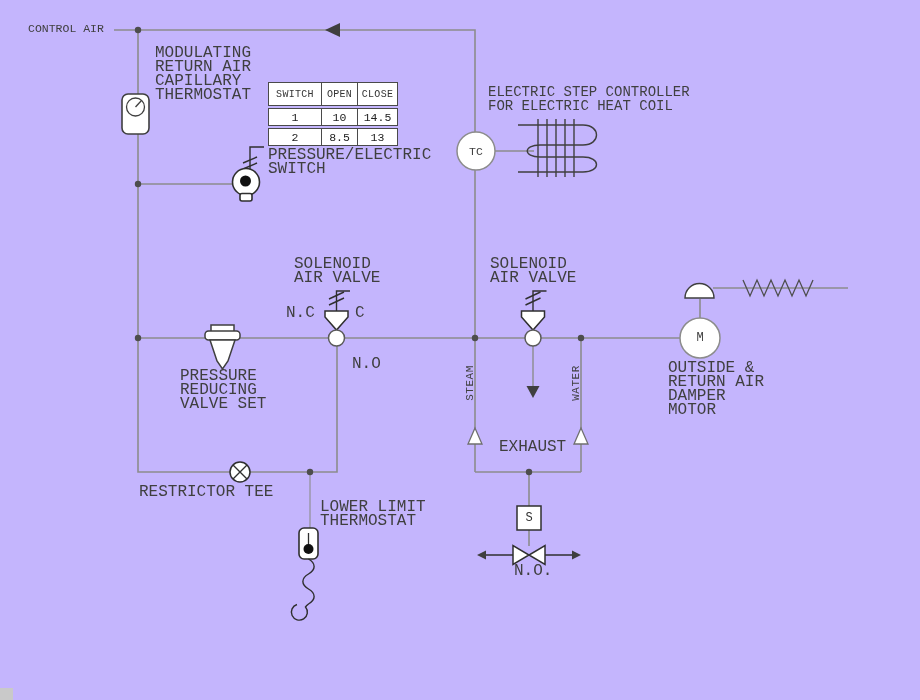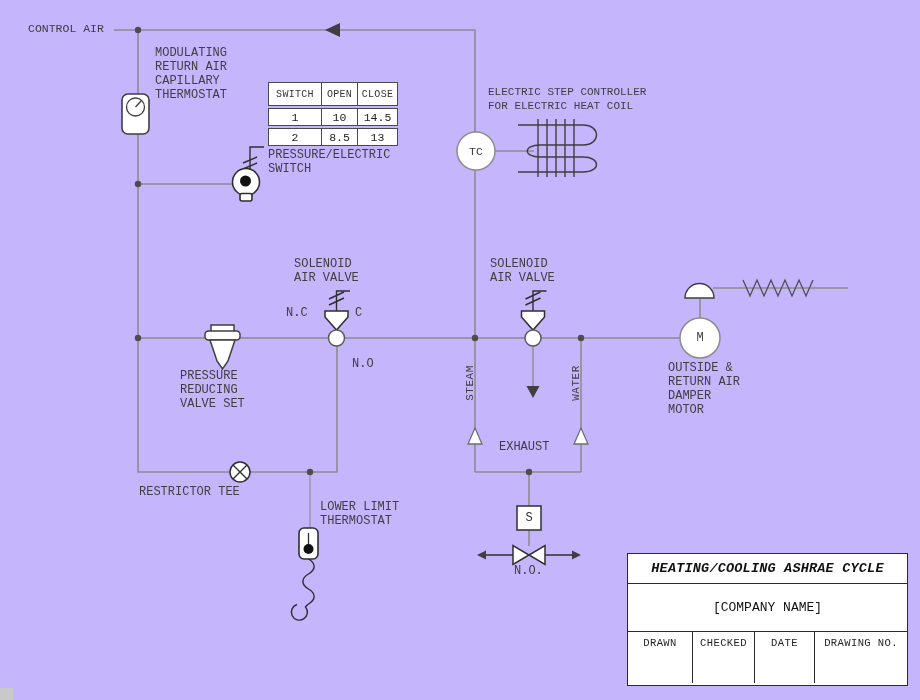--- a/index.html
+++ b/index.html
@@ -1,18 +1,18 @@
 <!DOCTYPE html>
 <html><head>
 <meta charset="utf-8">
 <style>
   html,body{margin:0;padding:0;background:#ffffff;}
   #app{position:relative;width:920px;height:700px;background:#c4b5fd;overflow:hidden;
        font-family:Liberation Mono, monospace;color:#3f3f3f;}
-  .lbl{position:absolute;font-size:12px;line-height:14px;color:#3f3f3f;white-space:nowrap;}
+  .lbl{position:absolute;font-size:16px;line-height:14px;color:#3f3f3f;white-space:nowrap;}
   .lbl.center{text-align:left;}
   svg{position:absolute;left:0;top:0;}
   .vert{position:absolute;width:60px;height:14px;text-align:center;font-size:11px;
         color:#3f3f3f;transform:rotate(-90deg);letter-spacing:0.5px;}
   
   #switch-table{position:absolute;left:268px;top:82px;}
   .trow{display:flex;margin-top:2px;}
   .trow:first-child{margin-top:0;}
   .tcell{border:1px solid #4a4a4a;background:#fff;display:flex;align-items:center;
          justify-content:center;margin-left:-1px;box-sizing:border-box;}
@@ -177,21 +177,21 @@
       <div class="tcell td c2">8.5</div>
       <div class="tcell td c3">13</div>
     </div>
   </div>
 
   <div class="lbl" style="left:268px;top:148px;">
     <div>PRESSURE/ELECTRIC</div>
     <div>SWITCH</div>
   </div>
 
-  <div class="lbl" style="left:488px;top:85px;font-size:11px;">
+  <div class="lbl" style="left:488px;top:85px;font-size:14px;">
     <div>ELECTRIC STEP CONTROLLER</div>
     <div>FOR ELECTRIC HEAT COIL</div>
   </div>
 
   <div class="seat" style="left:459px;top:133px;width:34px;height:36px;font-size:11.5px;color:#3f3f3f;">TC</div>
 
   <div class="lbl center" style="left:294px;top:257px;width:86px;">
     <div>SOLENOID</div>
     <div>AIR VALVE</div>
   </div>
@@ -230,25 +230,15 @@
     <div>LOWER LIMIT</div>
     <div>THERMOSTAT</div>
   </div>
 
 
 
   <div class="seat" style="left:517px;top:506px;width:24px;height:24px;font-size:12px;color:#2f2f2f;">S</div>
 
   <div class="lbl center" style="left:514px;top:564px;width:32px;">N.O.</div>
 
-  <div id="title-block">
-    <div id="tb-title">HEATING/COOLING ASHRAE CYCLE</div>
-    <div id="tb-company">[COMPANY NAME]</div>
-    <div id="tb-fields">
-      <div class="tb-cell" style="width:65px;">DRAWN</div>
-      <div class="tb-cell" style="width:62px;">CHECKED</div>
-      <div class="tb-cell" style="width:60px;">DATE</div>
-      <div class="tb-cell" style="flex:1;">DRAWING NO.</div>
-    </div>
-  </div>
 
   <div class="badge-corner"></div>
 </div>
 
 </body></html>

